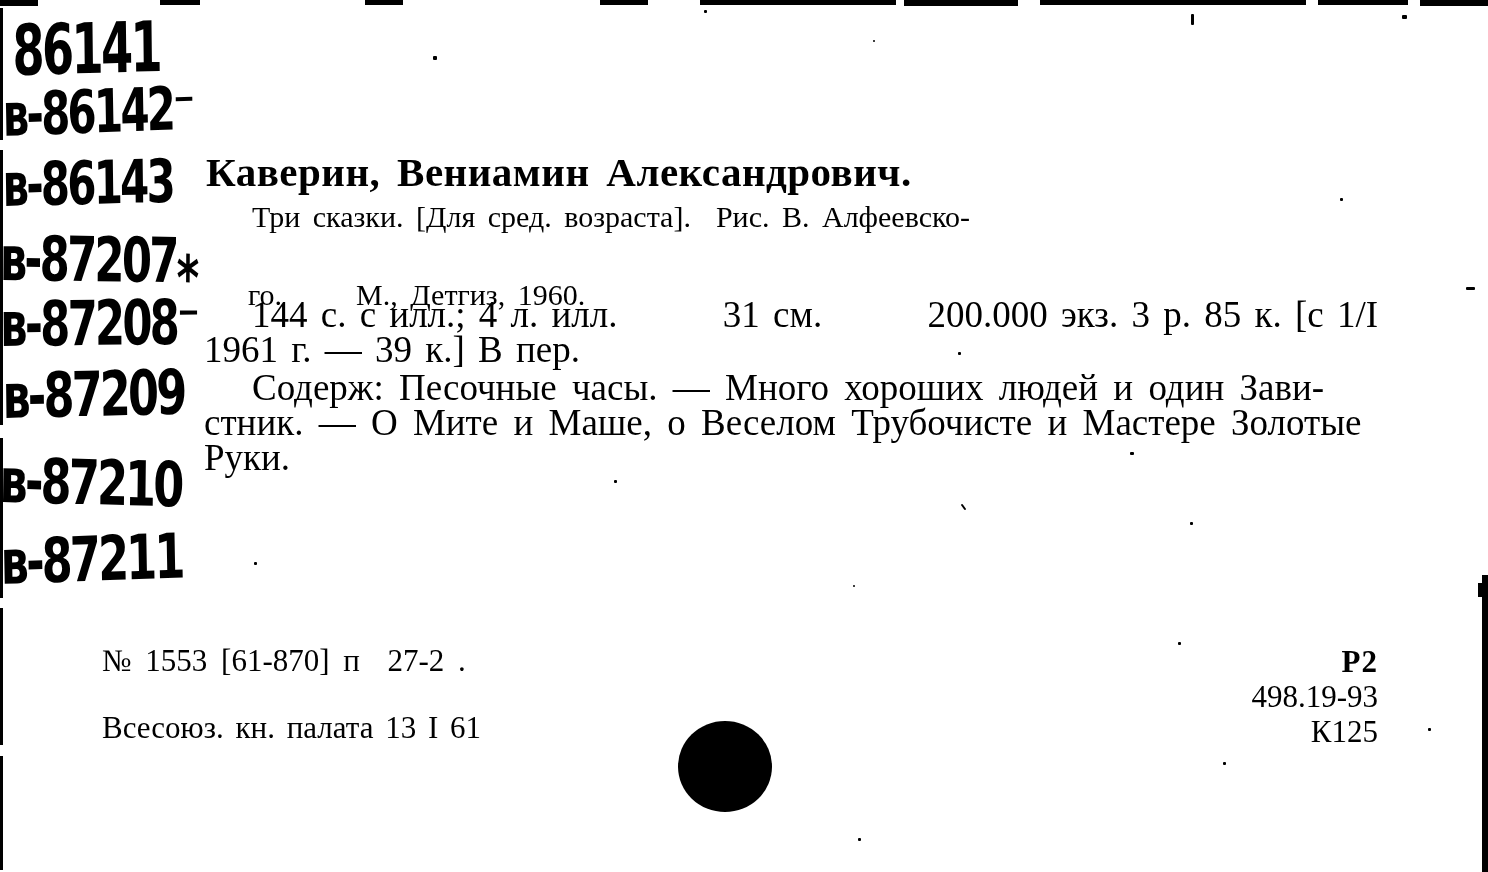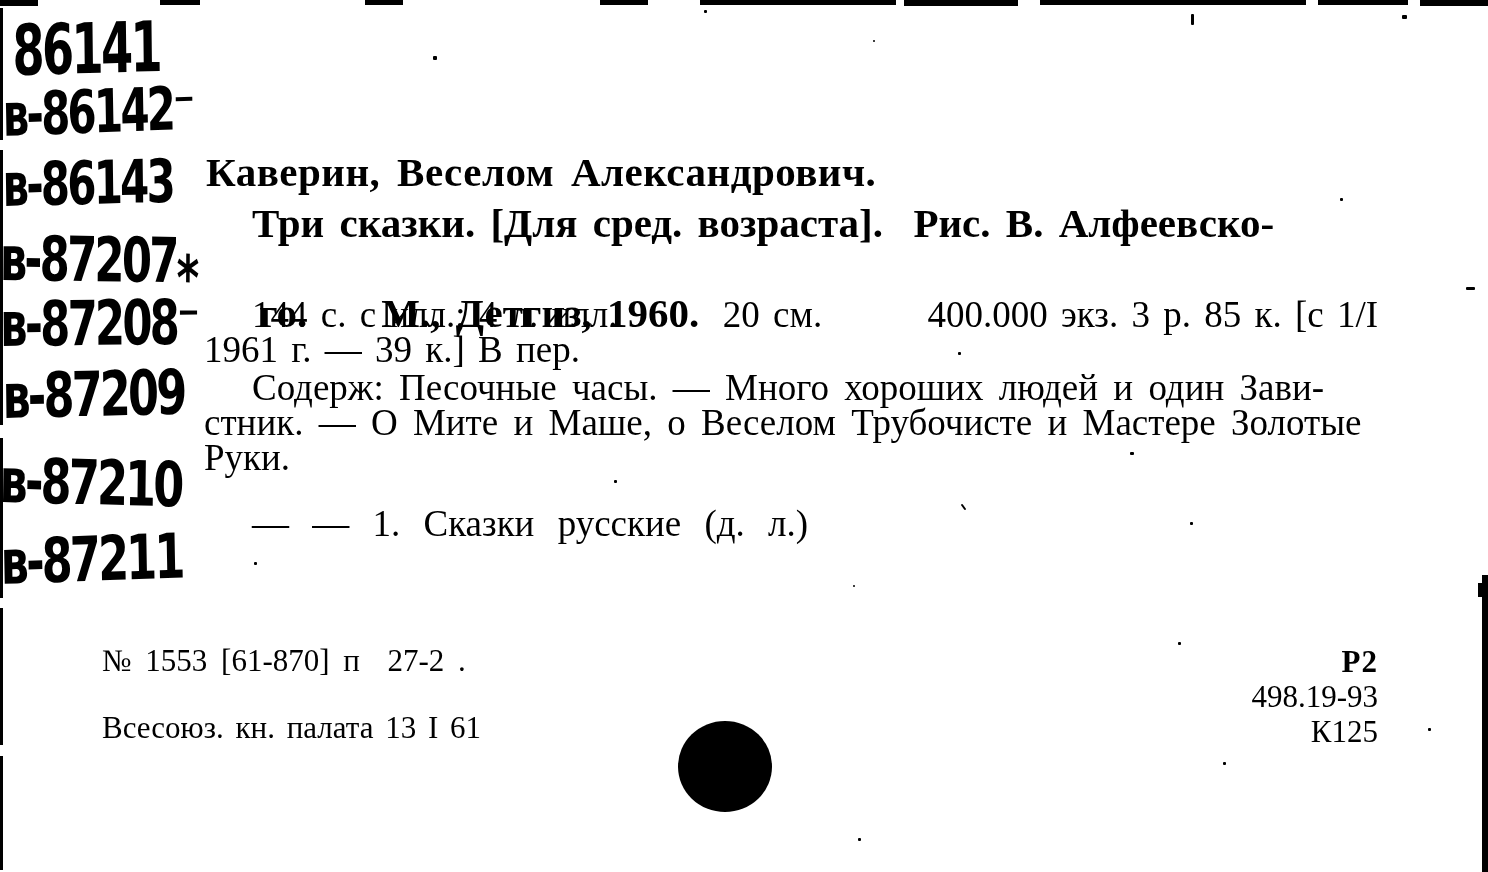--- a/index.html
+++ b/index.html
@@ -13,21 +13,21 @@
   }
   
   .tl{
     position:absolute;
     white-space:pre;
     font-family:"Liberation Serif", serif;
     color:#000;
     line-height:1.08;
   }
   .heading{font-size:41px;font-weight:700;word-spacing:6px;letter-spacing:0.5px;}
-  .t40{font-size:41px;word-spacing:5px;font-weight:bold;}
+  .t40{font-size:30px;word-spacing:5px;}
   .t37{font-size:37px;word-spacing:4px;}
   .t31{font-size:31px;word-spacing:6px;}
   .collation-row{
     position:absolute;
     display:flex;
     justify-content:space-between;
     white-space:pre;
     font-size:37px;
     word-spacing:4px;
   }
@@ -65,41 +65,40 @@
 
   <div class="hw" style="left:12px;top:10px;font-size:70px;transform:scaleX(.66) rotate(-1deg);">86141</div>
   <div class="hw" style="left:2px;top:80px;font-size:60px;transform:scaleX(.70) rotate(-1.5deg);">в-86142⁻</div>
   <div class="hw" style="left:2px;top:150px;font-size:60px;transform:scaleX(.70) rotate(-1deg);">в-86143</div>
   <div class="hw" style="left:0px;top:222px;font-size:62px;transform:scaleX(.70) rotate(.5deg);">в-87207⁎</div>
   <div class="hw" style="left:0px;top:288px;font-size:62px;transform:scaleX(.70) rotate(-.5deg);">в-87208⁻</div>
   <div class="hw" style="left:2px;top:360px;font-size:62px;transform:scaleX(.72) rotate(-1deg);">в-87209</div>
   <div class="hw" style="left:0px;top:444px;font-size:62px;transform:scaleX(.72) rotate(1deg);">в-87210</div>
   <div class="hw" style="left:0px;top:526px;font-size:62px;transform:scaleX(.72) rotate(-1.5deg);">в-87211</div>
 
-  <div class="tl heading" style="left:206px;top:150px;">Каверин, Веселом Александрович.</div>
+  <div class="tl heading" style="left:206px;top:150px;">Каверин, Вениамин Александрович.</div>
 
   <div class="tl t40" style="left:252px;top:201px;">Три сказки. [Для сред. возраста].  Рис. В. Алфеевско-</div>
 
   <div class="tl t40" style="left:198px;top:247px;">
     <span>го.</span><span class="imprint-gap">М., Детгиз, 1960.</span>
   </div>
 
   <div class="collation-row" style="left:252px;top:293px;width:1126px;">
     <span>144 с. с илл.; 4 л. илл.</span>
-    <span>20 см.</span>
-    <span>400.000 экз. 3 р. 85 к. [с 1/I</span>
+    <span>31 см.</span>
+    <span>200.000 экз. 3 р. 85 к. [с 1/I</span>
   </div>
 
   <div class="tl t37" style="left:204px;top:330px;text-align:right;">1961 г. — 39 к.] В пер.</div>
 
   <div class="tl t37" style="left:252px;top:368px;word-spacing:6px;">Содерж: Песочные часы. — Много хороших людей и один Зави-</div>
   <div class="tl t37" style="left:204px;top:403px;word-spacing:6px;">стник. — О Мите и Маше, о Веселом Трубочисте и Мастере Золотые</div>
   <div class="tl t37" style="left:204px;top:438px;">Руки.</div>
 
-  <div class="tl t37" style="left:252px;top:504px;word-spacing:14px;">— — 1. Сказки русские (д. л.)</div>
 
   <div class="tl t31" style="left:102px;top:644px;">№ 1553 [61-870] п  27-2 .</div>
   <div class="tl t31" style="left:102px;top:711px;word-spacing:4px;font-family:Liberation Serif, serif;">Всесоюз. кн. палата 13 I 61</div>
 
   <div class="footer-right" style="right:110px;top:644px;margin-left:43px;">
     <div class="cls">Р2</div>
     <div>498.19-93</div>
     <div>К125</div>
   </div>
 

